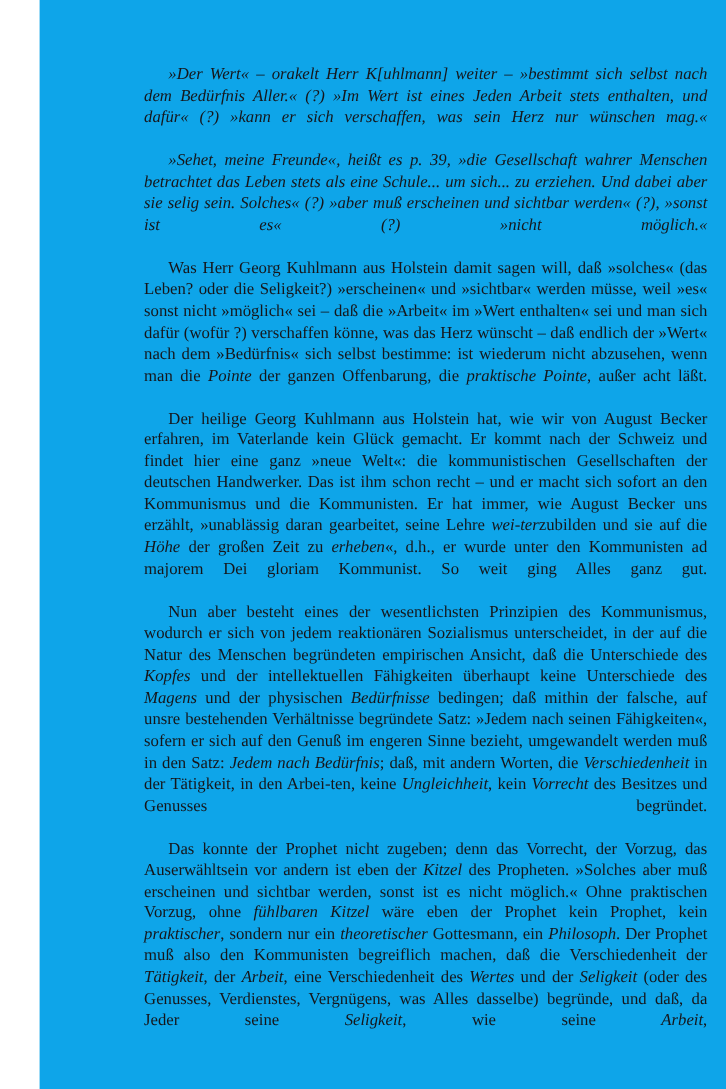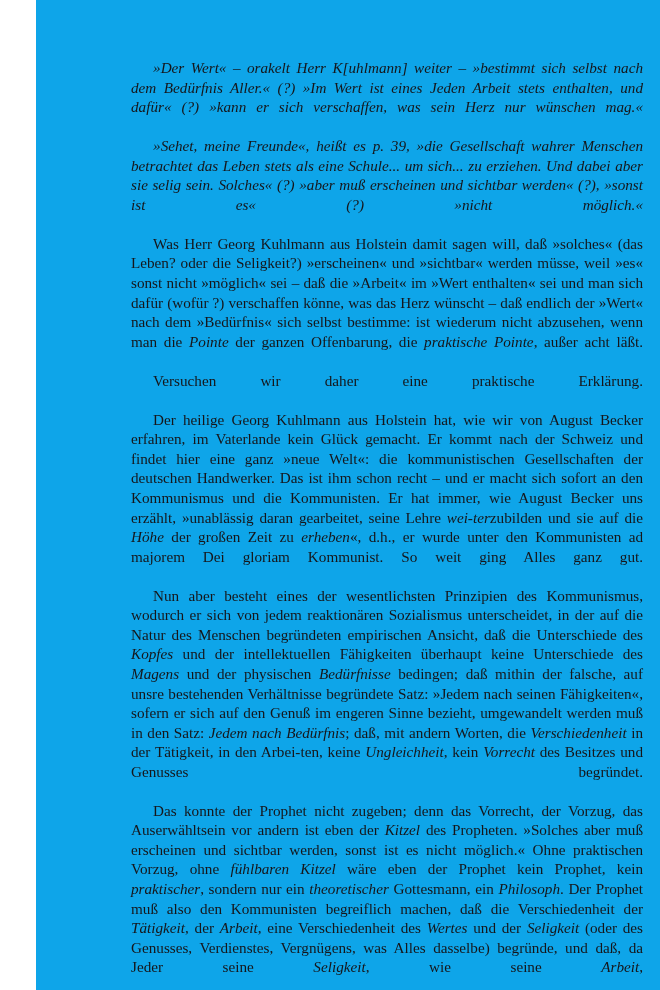--- a/index.html
+++ b/index.html
@@ -69,21 +69,20 @@
 <div class="page">
 
   <div class="textblock">
 
     <p class="para italic">»Der Wert« – orakelt Herr K[uhlmann] weiter – »bestimmt sich selbst nach dem Bedürfnis Aller.« (?) »Im Wert ist eines Jeden Arbeit stets enthalten, und dafür« (?) »kann er sich verschaffen, was sein Herz nur wünschen mag.«</p>
 
     <p class="para italic">»Sehet, meine Freunde«, heißt es p. 39, »die Gesellschaft wahrer Menschen betrachtet das Leben stets als eine Schule... um sich... zu erziehen. Und dabei aber sie selig sein. Solches« (?) »aber muß erscheinen und sichtbar werden« (?), »sonst ist es« (?) »nicht möglich.«</p>
 
     <p class="para">Was Herr Georg Kuhlmann aus Holstein damit sagen will, daß »solches« (das Leben? oder die Seligkeit?) »erscheinen« und »sichtbar« werden müsse, weil »es« sonst nicht »möglich« sei – daß die »Arbeit« im »Wert enthalten« sei und man sich dafür (wofür ?) verschaffen könne, was das Herz wünscht – daß endlich der »Wert« nach dem »Bedürfnis« sich selbst bestimme: ist wiederum nicht abzusehen, wenn man die <i>Pointe</i> der ganzen Offenbarung, die <i>praktische Pointe</i>, außer acht läßt.</p>
 
-    <p class="para">Versuchen wir daher eine praktische Erklärung.</p>
 
     <p class="para">Der heilige Georg Kuhlmann aus Holstein hat, wie wir von August Becker erfahren, im Vaterlande kein Glück gemacht. Er kommt nach der Schweiz und findet hier eine ganz »neue Welt«: die kommunistischen Gesellschaften der deutschen Handwerker. Das ist ihm schon recht – und er macht sich sofort an den Kommunismus und die Kommunisten. Er hat immer, wie August Becker uns erzählt, »unablässig daran gearbeitet, seine Lehre <i>wei-</i><wbr><i>ter</i>zubilden und sie auf die <i>Höhe</i> der großen Zeit zu <i>erheben</i>«, d.h., er wurde unter den Kommunisten ad majorem Dei gloriam Kommunist. So weit ging Alles ganz gut.</p>
 
     <p class="para">Nun aber besteht eines der wesentlichsten Prinzipien des Kommunismus, wodurch er sich von jedem reaktionären Sozialismus unterscheidet, in der auf die Natur des Menschen begründeten empirischen Ansicht, daß die Unterschiede des <i>Kopfes</i> und der intellektuellen Fähigkeiten überhaupt keine Unterschiede des <i>Magens</i> und der physischen <i>Bedürfnisse</i> bedingen; daß mithin der falsche, auf unsre bestehenden Verhältnisse begründete Satz: »Jedem nach seinen Fähigkeiten«, sofern er sich auf den Genuß im engeren Sinne bezieht, umgewandelt werden muß in den Satz: <i>Jedem nach Bedürfnis</i>; daß, mit andern Worten, die <i>Verschiedenheit</i> in der Tätigkeit, in den Arbei-ten, keine <i>Ungleichheit</i>, kein <i>Vorrecht</i> des Besitzes und Genusses begründet.</p>
 
     <p class="para">Das konnte der Prophet nicht zugeben; denn das Vorrecht, der Vorzug, das Auserwähltsein vor andern ist eben der <i>Kitzel</i> des Propheten. »Solches aber muß erscheinen und sichtbar werden, sonst ist es nicht möglich.« Ohne praktischen Vorzug, ohne <i>fühlbaren Kitzel</i> wäre eben der Prophet kein Prophet, kein <i>praktischer</i>, sondern nur ein <i>theoretischer</i> Gottesmann, ein <i>Philosoph</i>. Der Prophet muß also den Kommunisten begreiflich machen, daß die Verschiedenheit der <i>Tätigkeit</i>, der <i>Arbeit</i>, eine Verschiedenheit des <i>Wertes</i> und der <i>Seligkeit</i> (oder des Genusses, Verdienstes, Vergnügens, was Alles dasselbe) begründe, und daß, da Jeder seine <i>Seligkeit</i>, wie seine <i>Arbeit</i>,</p>
 
   </div>
 
 

